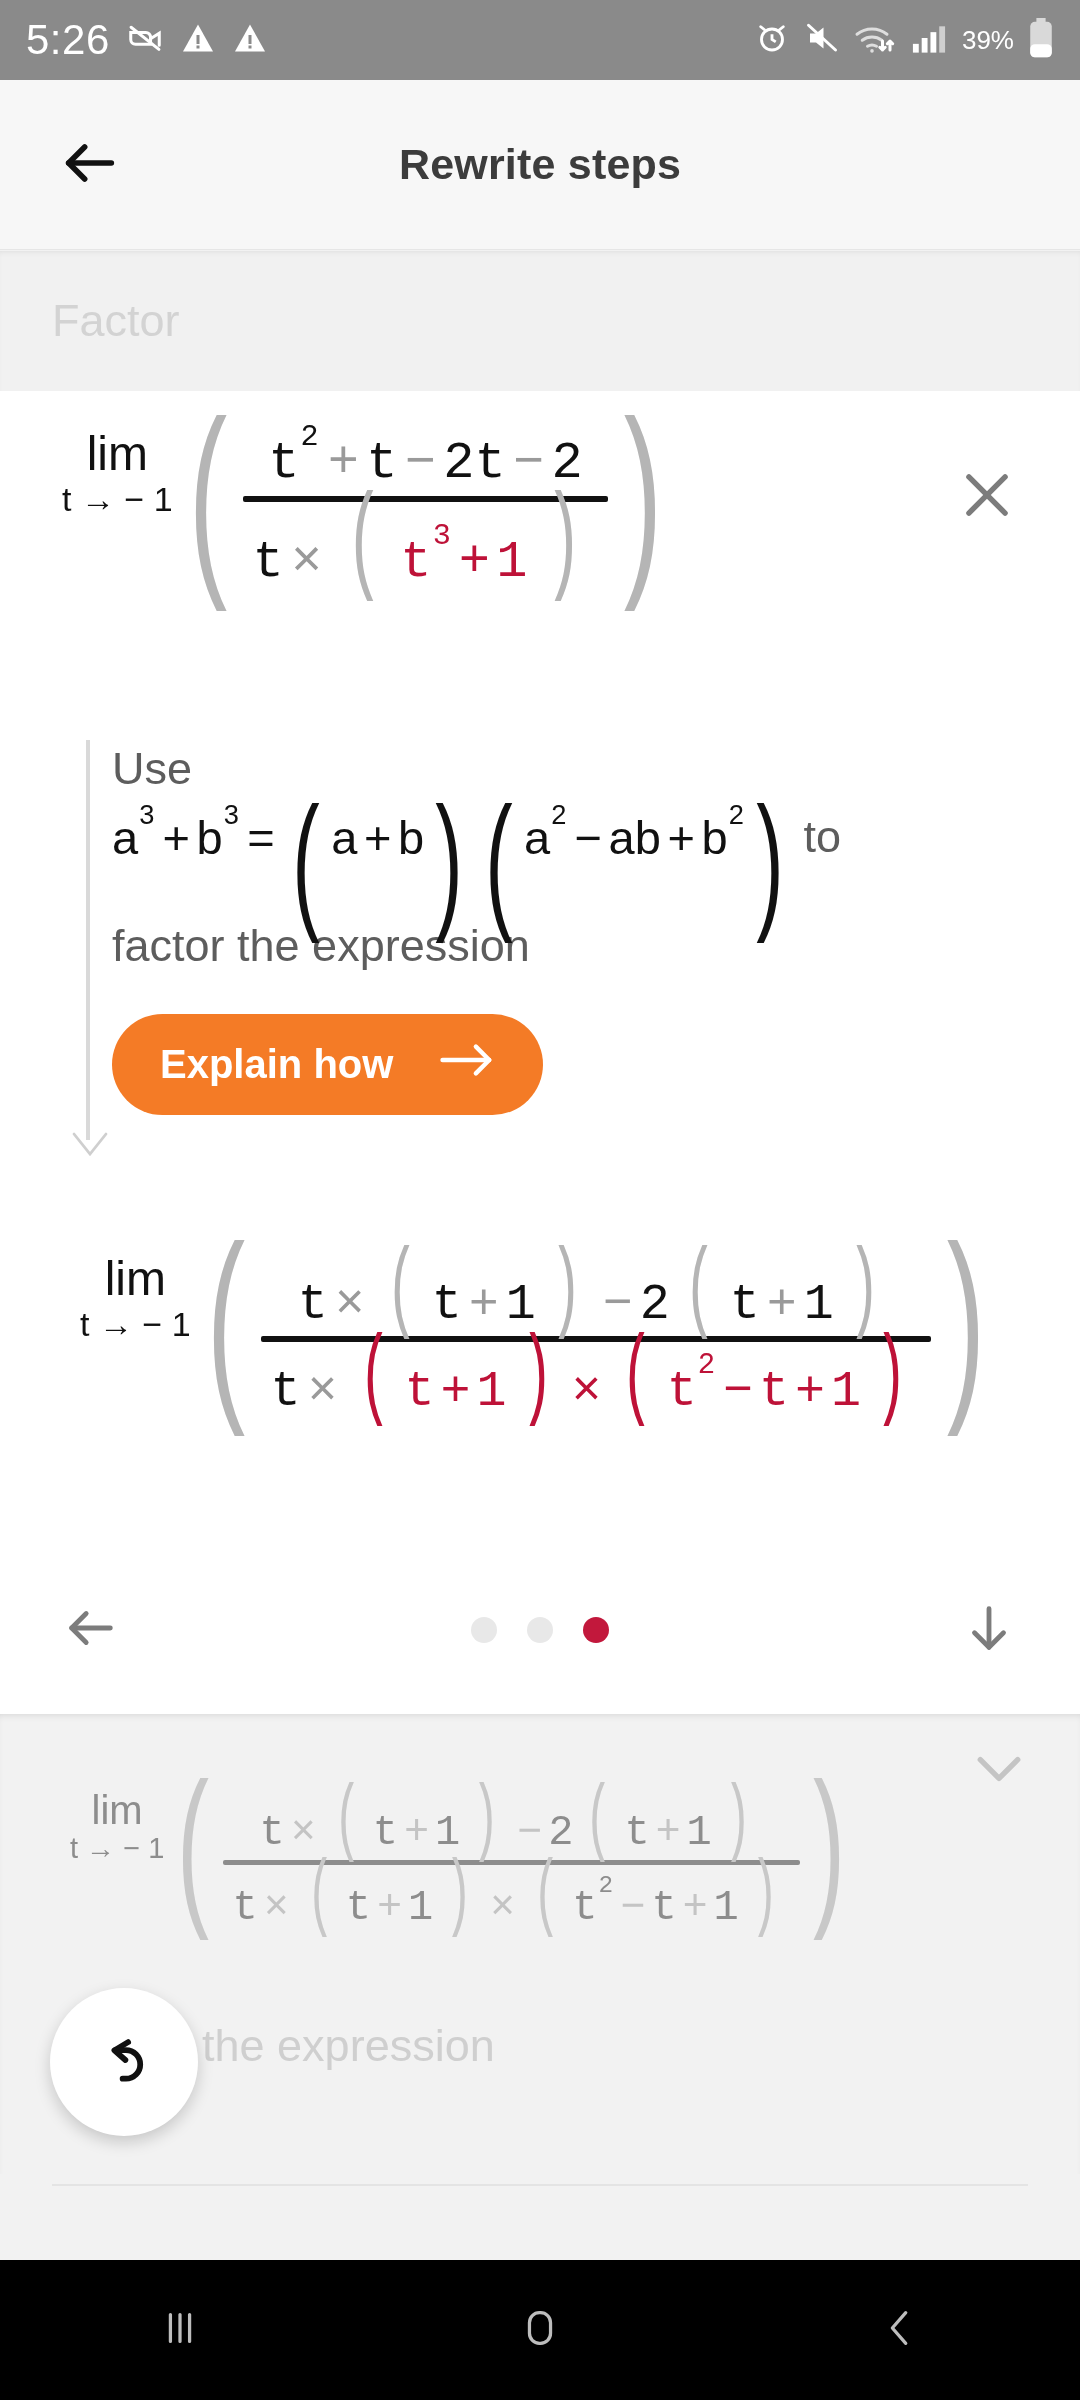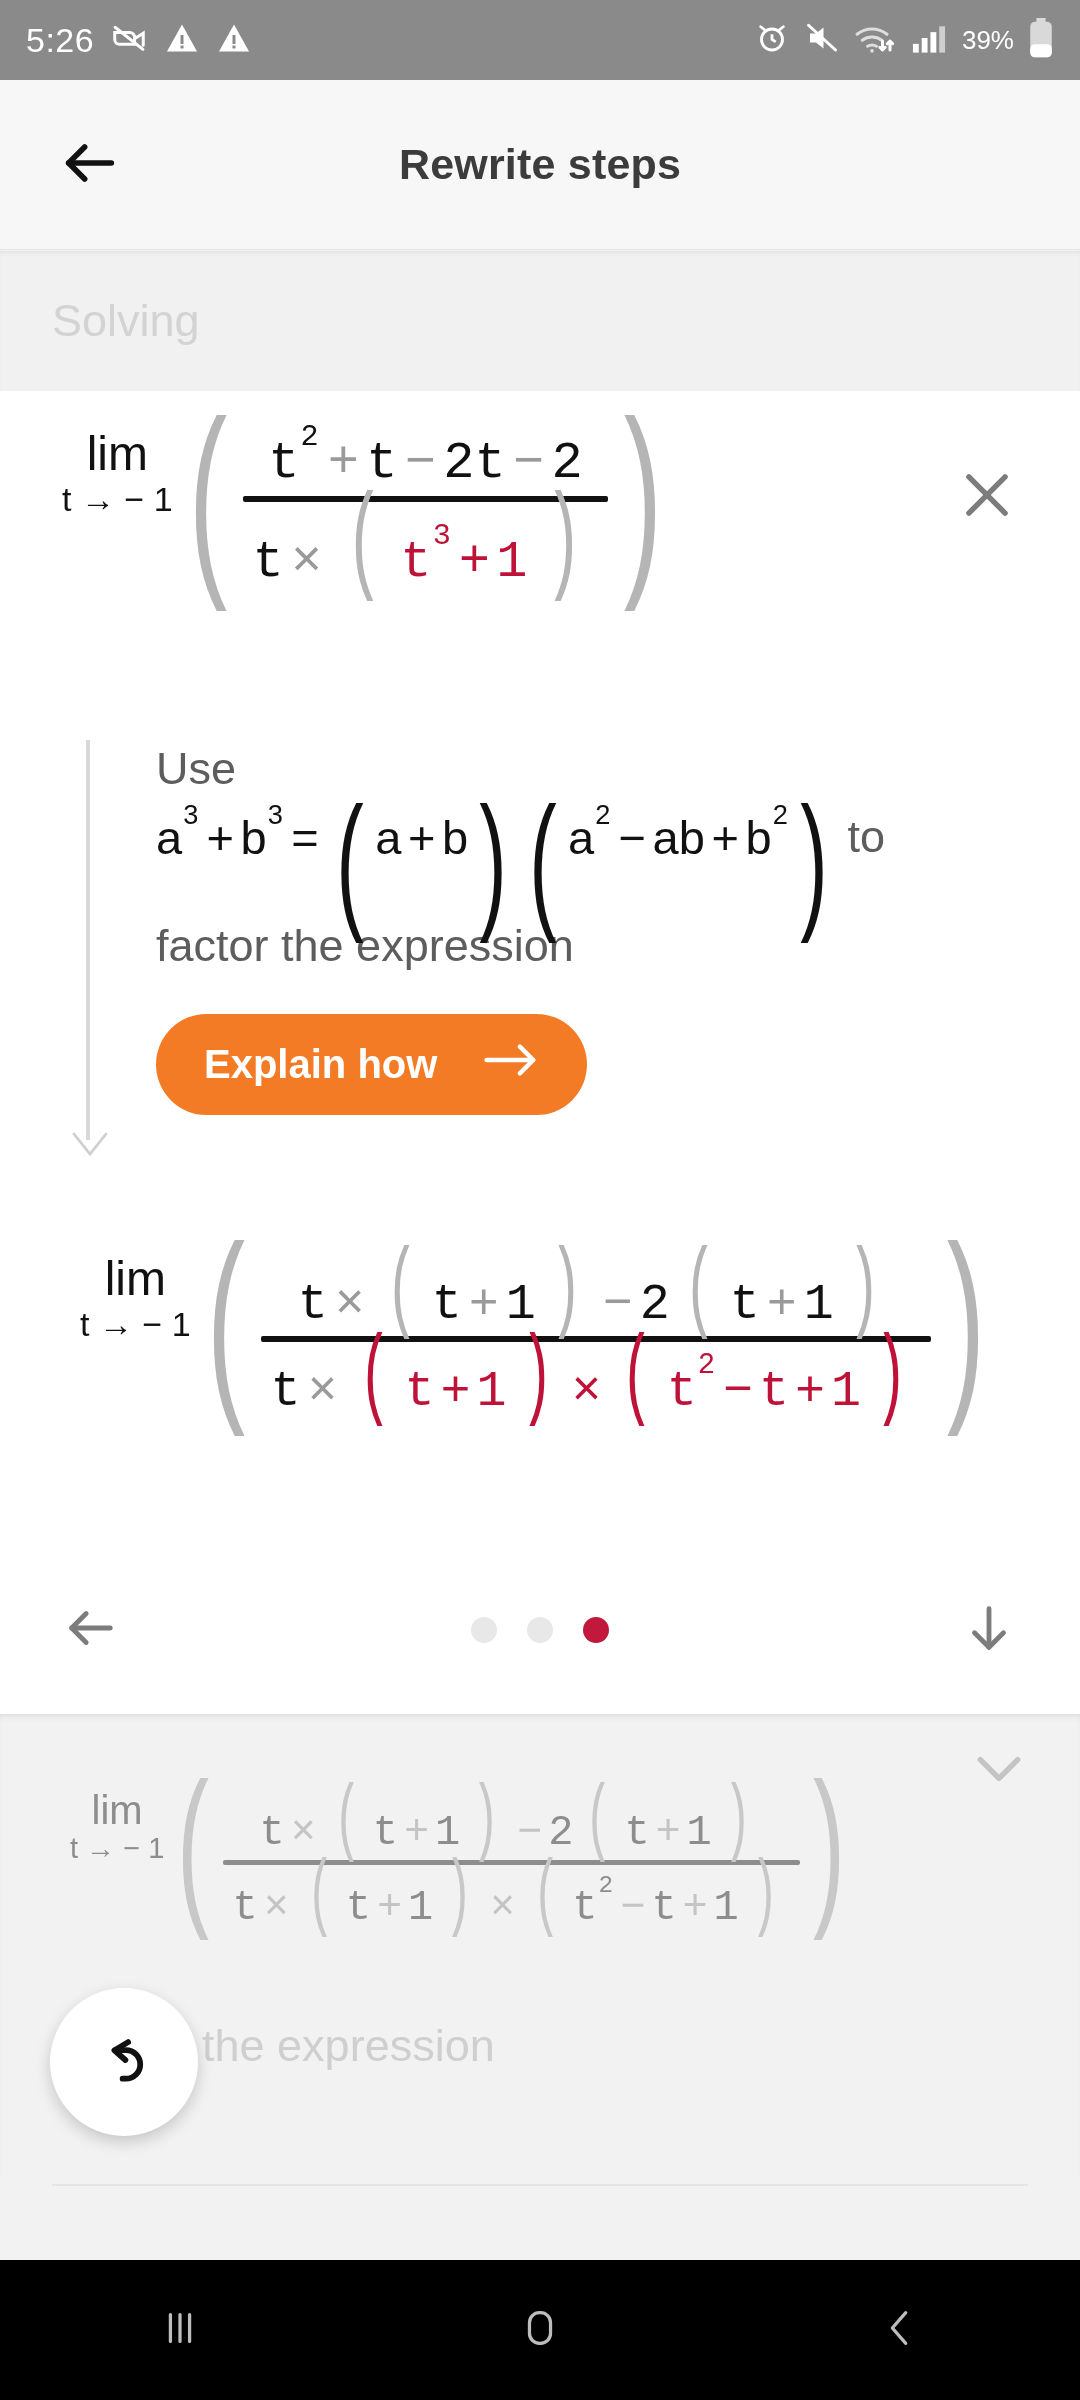--- a/index.html
+++ b/index.html
@@ -13,21 +13,21 @@
 
   
   .statusbar {
     position: absolute; top: 0; left: 0; width: 1080px; height: 80px;
     background: #8a8a8a; color: #ffffff;
     display: flex; align-items: center; justify-content: space-between;
     padding: 0 26px;
   }
   .sb-left { display: flex; align-items: center; gap: 16px; }
   .sb-right { display: flex; align-items: center; gap: 14px; }
-  .sb-time { font-size: 34px; letter-spacing: .5px; line-height: 1; }
+  .sb-time { font-size: 42px; letter-spacing: .5px; line-height: 1; }
   .sb-pct { font-size: 26px; line-height: 1; }
   .sb-ico { display: block; }
 
   
   .appbar {
     position: absolute; top: 80px; left: 0; width: 1080px; height: 170px;
     background: #f7f7f7;
     display: flex; align-items: center;
     border-bottom: 1px solid #e6e6e6;
   }
@@ -91,21 +91,21 @@
   .expr1 { position: absolute; left: 62px; top: 430px; font-size: 46px; }
   .expr1 .frac-num { font-size: 52px; }
   .expr1 .frac-den { font-size: 52px; }
 
   
   .hint-wrap { position: absolute; left: 86px; top: 740px; width: 920px; }
   .hint-line {
     position: absolute; left: 0; top: 0; width: 4px; height: 400px; background: #d9d9d9;
   }
   .hint-arrow { position: absolute; left: -24px; top: 382px; }
-  .hint-body { padding-left: 26px; margin-left: 44px; }
+  .hint-body { padding-left: 26px; }
   .hint-text { font-size: 45px; color: #5d5d5d; line-height: 1.28; }
   .hint-math { font-size: 47px; margin: 16px 0 10px 0; color: #111; }
   .explain-btn {
     margin-top: 40px;
     display: inline-flex; align-items: center; gap: 46px;
     background: #f47b26; color: #fff;
     border-radius: 999px; padding: 26px 48px 26px 48px;
     font-size: 40px; font-weight: bold;
   }
 
@@ -258,21 +258,21 @@
         <svg width="64" height="64" viewBox="0 0 24 24" fill="none" stroke="#111" stroke-width="2.1" stroke-linecap="round" stroke-linejoin="round">
           <path d="M20 12H4"></path>
             <path d="M10 6 4 12l6 6"></path>
         </svg>
       </span>
     </div>
     <div class="appbar-title">Rewrite steps</div>
   </div>
 
   <div class="rewrite-strip">
-    <span class="rewrite-label">Solving</span>
+    <span class="rewrite-label">Factor</span>
   </div>
 
   <div class="card-white-body"></div>
 
   <div class="close-btn">
     <span>
       <svg width="62" height="62" viewBox="0 0 24 24" fill="none" stroke="#7c7c7c" stroke-width="2.1" stroke-linecap="round">
         <path d="M5 5 19 19"></path>
           <path d="M19 5 5 19"></path>
       </svg>

